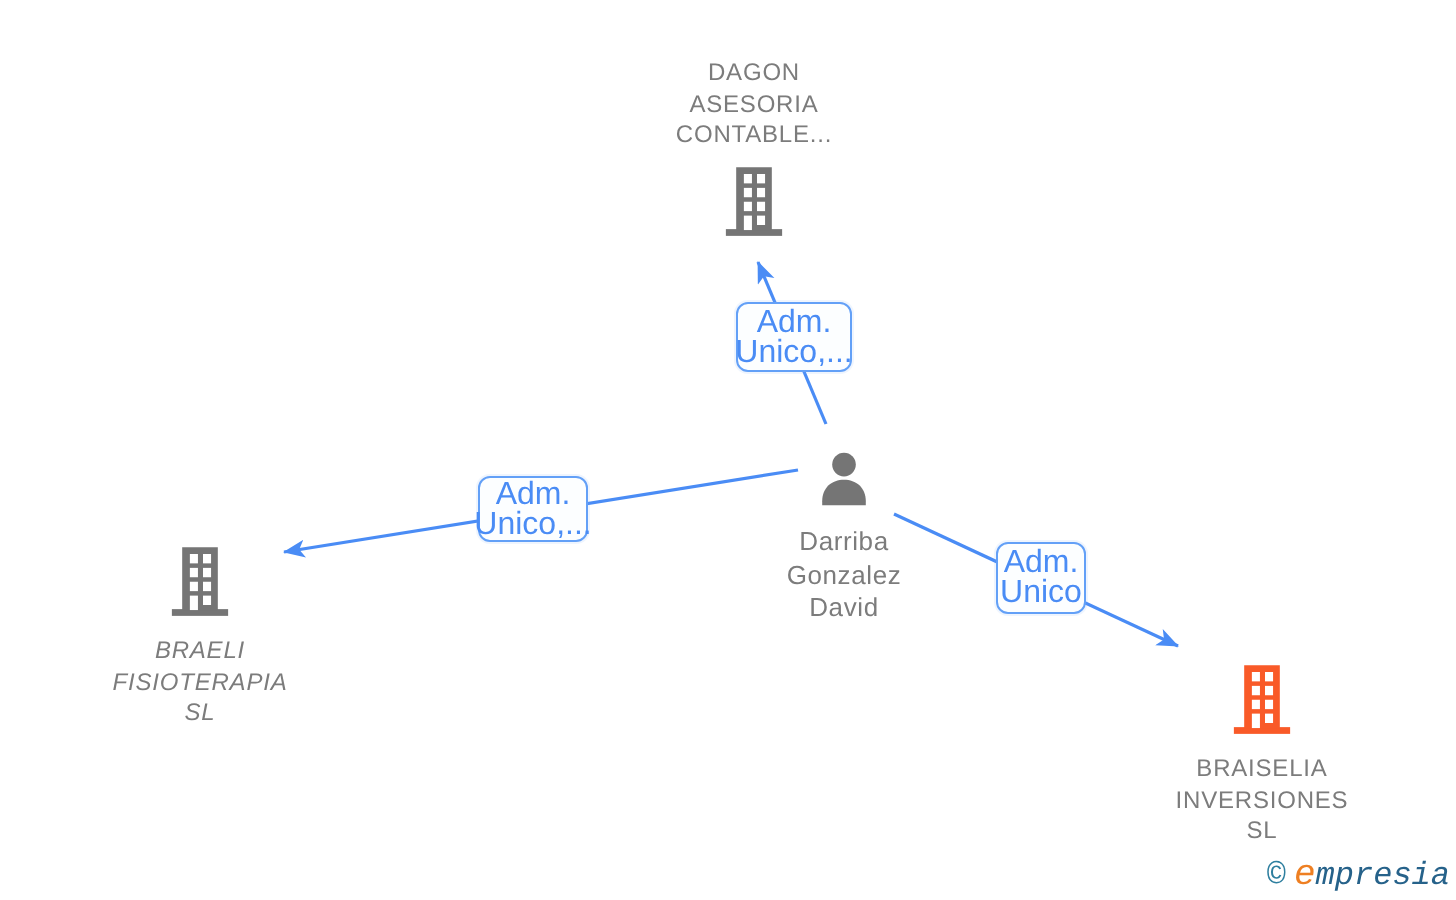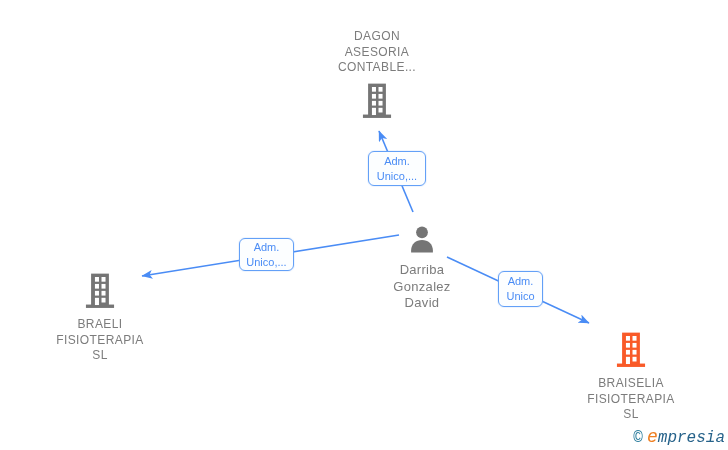--- a/index.html
+++ b/index.html
@@ -48,21 +48,21 @@
     z-index: 3;
     box-sizing: border-box;
     display: flex;
     align-items: center;
     justify-content: center;
     text-align: center;
     background: var(--label-bg);
     border: 1.5px solid var(--label-border);
     border-radius: 6px;
     color: var(--accent-blue);
-    font-size: 11px;
+    font-size: 16px;
     line-height: 15px;
     white-space: pre-line;
     box-shadow: 0 0 0 1px rgba(120,170,250,0.12);
   }
   .logo {
     position: absolute;
     right: 3px;
     bottom: 2px;
     z-index: 2;
     font-family: Liberation Mono, monospace;
@@ -118,21 +118,21 @@
       <svg width="28" height="27" viewBox="0 0 28 27" fill="currentColor">
         <circle cx="14" cy="6.3" r="5.9"></circle>
         <path d="M3.1,26.6 L3.1,24.6 C3.1,17.8 8,13.9 14,13.9 C20,13.9 24.9,17.8 24.9,24.6 L24.9,26.6 Z"></path>
       </svg>
     </span>
     <div class="person-name" style="margin-top:5px;">Darriba
 Gonzalez
 David</div>
   </div>
 
-  <div class="node" style="left:20px; top:272px; width:160px;">
+  <div class="node" style="left:20px; top:272px; width:160px;font-style:italic;">
     <span class="icon-building">
       <svg width="30" height="37" viewBox="0 0 32 38" fill="currentColor">
         <rect x="1" y="34" width="30" height="3.6"></rect>
         <rect x="6.5" y="1" width="19" height="33.5"></rect>
         <g fill="#ffffff">
           <rect x="10.6" y="4.6" width="4.3" height="5"></rect>
           <rect x="17.6" y="4.6" width="4.3" height="5"></rect>
           <rect x="10.6" y="12" width="4.3" height="5"></rect>
           <rect x="17.6" y="12" width="4.3" height="5"></rect>
           <rect x="10.6" y="19.4" width="4.3" height="5"></rect>
@@ -158,21 +158,21 @@
           <rect x="10.6" y="12" width="4.3" height="5"></rect>
           <rect x="17.6" y="12" width="4.3" height="5"></rect>
           <rect x="10.6" y="19.4" width="4.3" height="5"></rect>
           <rect x="17.6" y="19.4" width="4.3" height="5"></rect>
           <rect x="10.6" y="26.8" width="4.3" height="7.7"></rect>
           <rect x="17.6" y="26.8" width="4.3" height="5"></rect>
         </g>
       </svg>
     </span>
     <div class="node-name" style="margin-top:4px;">BRAISELIA
-FISIOTERAPIA
+INVERSIONES
 SL</div>
   </div>
 
   <div class="edge-label" style="left:368px; top:151px; width:58px; height:35px;">Adm.
 Unico,...</div>
   <div class="edge-label" style="left:239px; top:238px; width:55px; height:33px;">Adm.
 Unico,...</div>
   <div class="edge-label" style="left:498px; top:271px; width:45px; height:36px;">Adm.
 Unico</div>
 

